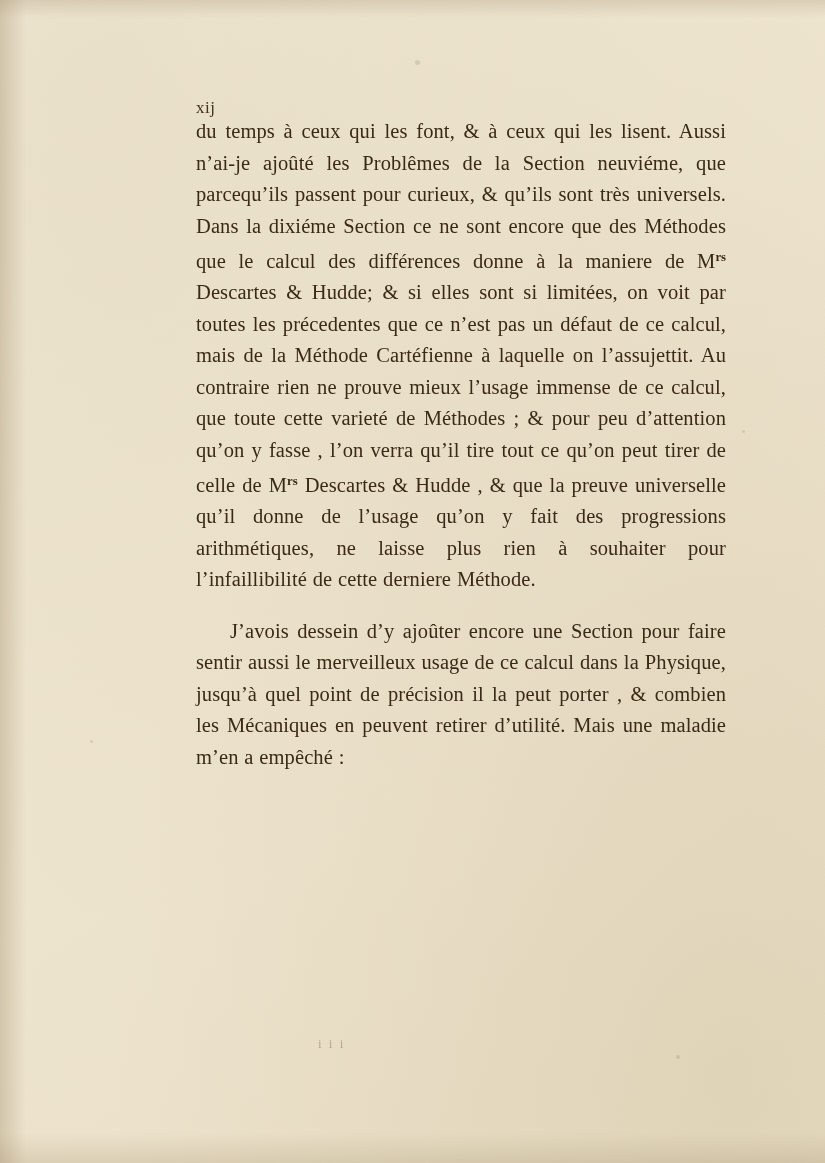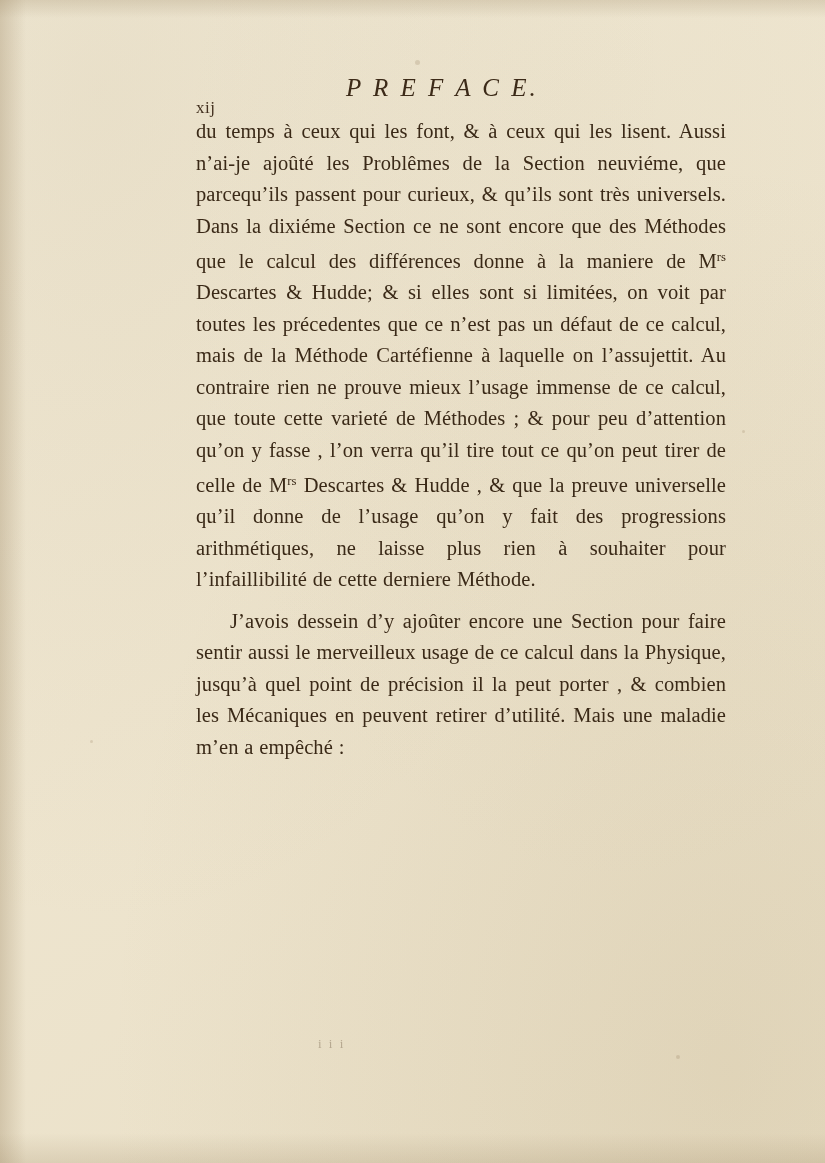--- a/index.html
+++ b/index.html
@@ -89,30 +89,31 @@
     margin: 0 0 0 0;
     font-size: 20.5px;
     line-height: 31.5px;
     color: #3a2917;
     text-align: justify;
     text-justify: inter-word;
     letter-spacing: 0.1px;
     word-spacing: 0.6px;
   }
   p.body + p.body {
-    margin-top: 10px;
+    margin-top: 20px;
   }
   p.indent {
     text-indent: 34px;
   }
   .it { }
   .sup {
     font-size: 0.62em;
     vertical-align: 0.52em;
     letter-spacing: 0;
+    font-weight: bold;
   }
   .smudge {
     position: absolute;
     left: 318px;
     top: 1000px;
     font-size: 13px;
     color: rgba(90,70,45,0.35);
     letter-spacing: 2px;
     font-family: "Liberation Serif", serif;
     margin-top: 36px;
@@ -134,21 +135,20 @@
 
   <div class="fleck" style="left:415px; top:60px; width:5px; height:5px;"></div>
   <div class="fleck" style="left:676px; top:1055px; width:4px; height:4px;"></div>
   <div class="fleck" style="left:90px; top:740px; width:3px; height:3px;"></div>
   <div class="fleck" style="left:742px; top:430px; width:3px; height:3px;"></div>
 
   <div class="text-block">
 
     <div class="running-head">
       <div class="folio">xij</div>
-      <div class="head-title">P R E F A C E.</div>
     </div>
 
     <p class="body">du temps à ceux qui les font, &amp; à ceux qui les lisent. Aussi n’ai-je ajoûté les Problêmes de la Section neuviéme, que parcequ’ils passent pour curieux, &amp; qu’ils sont très universels. Dans la dixiéme Section ce ne sont encore que des Méthodes que le calcul des différences donne à la maniere de M<span class="sup">rs</span> <span class="it">Descartes &amp; Hudde;</span> &amp; si elles sont si limitées, on voit par toutes les précedentes que ce n’est pas un défaut de ce calcul, mais de la Méthode Cartéfienne à laquelle on l’assujettit. Au contraire rien ne prouve mieux l’usage immense de ce calcul, que toute cette varieté de Méthodes ; &amp; pour peu d’attention qu’on y fasse , l’on verra qu’il tire tout ce qu’on peut tirer de celle de M<span class="sup">rs</span> <span class="it">Descartes &amp; Hudde ,</span> &amp; que la preuve universelle qu’il donne de l’usage qu’on y fait des progressions arithmétiques, ne laisse plus rien à souhaiter pour l’infaillibilité de cette derniere Méthode.</p>
 
     <p class="body indent">J’avois dessein d’y ajoûter encore une Section pour faire sentir aussi le merveilleux usage de ce calcul dans la Physique, jusqu’à quel point de précision il la peut porter , &amp; combien les Mécaniques en peuvent retirer d’utilité. Mais une maladie m’en a empêché :</p>
 
   </div>
 
   <div class="smudge">i i i</div>
 </div>

